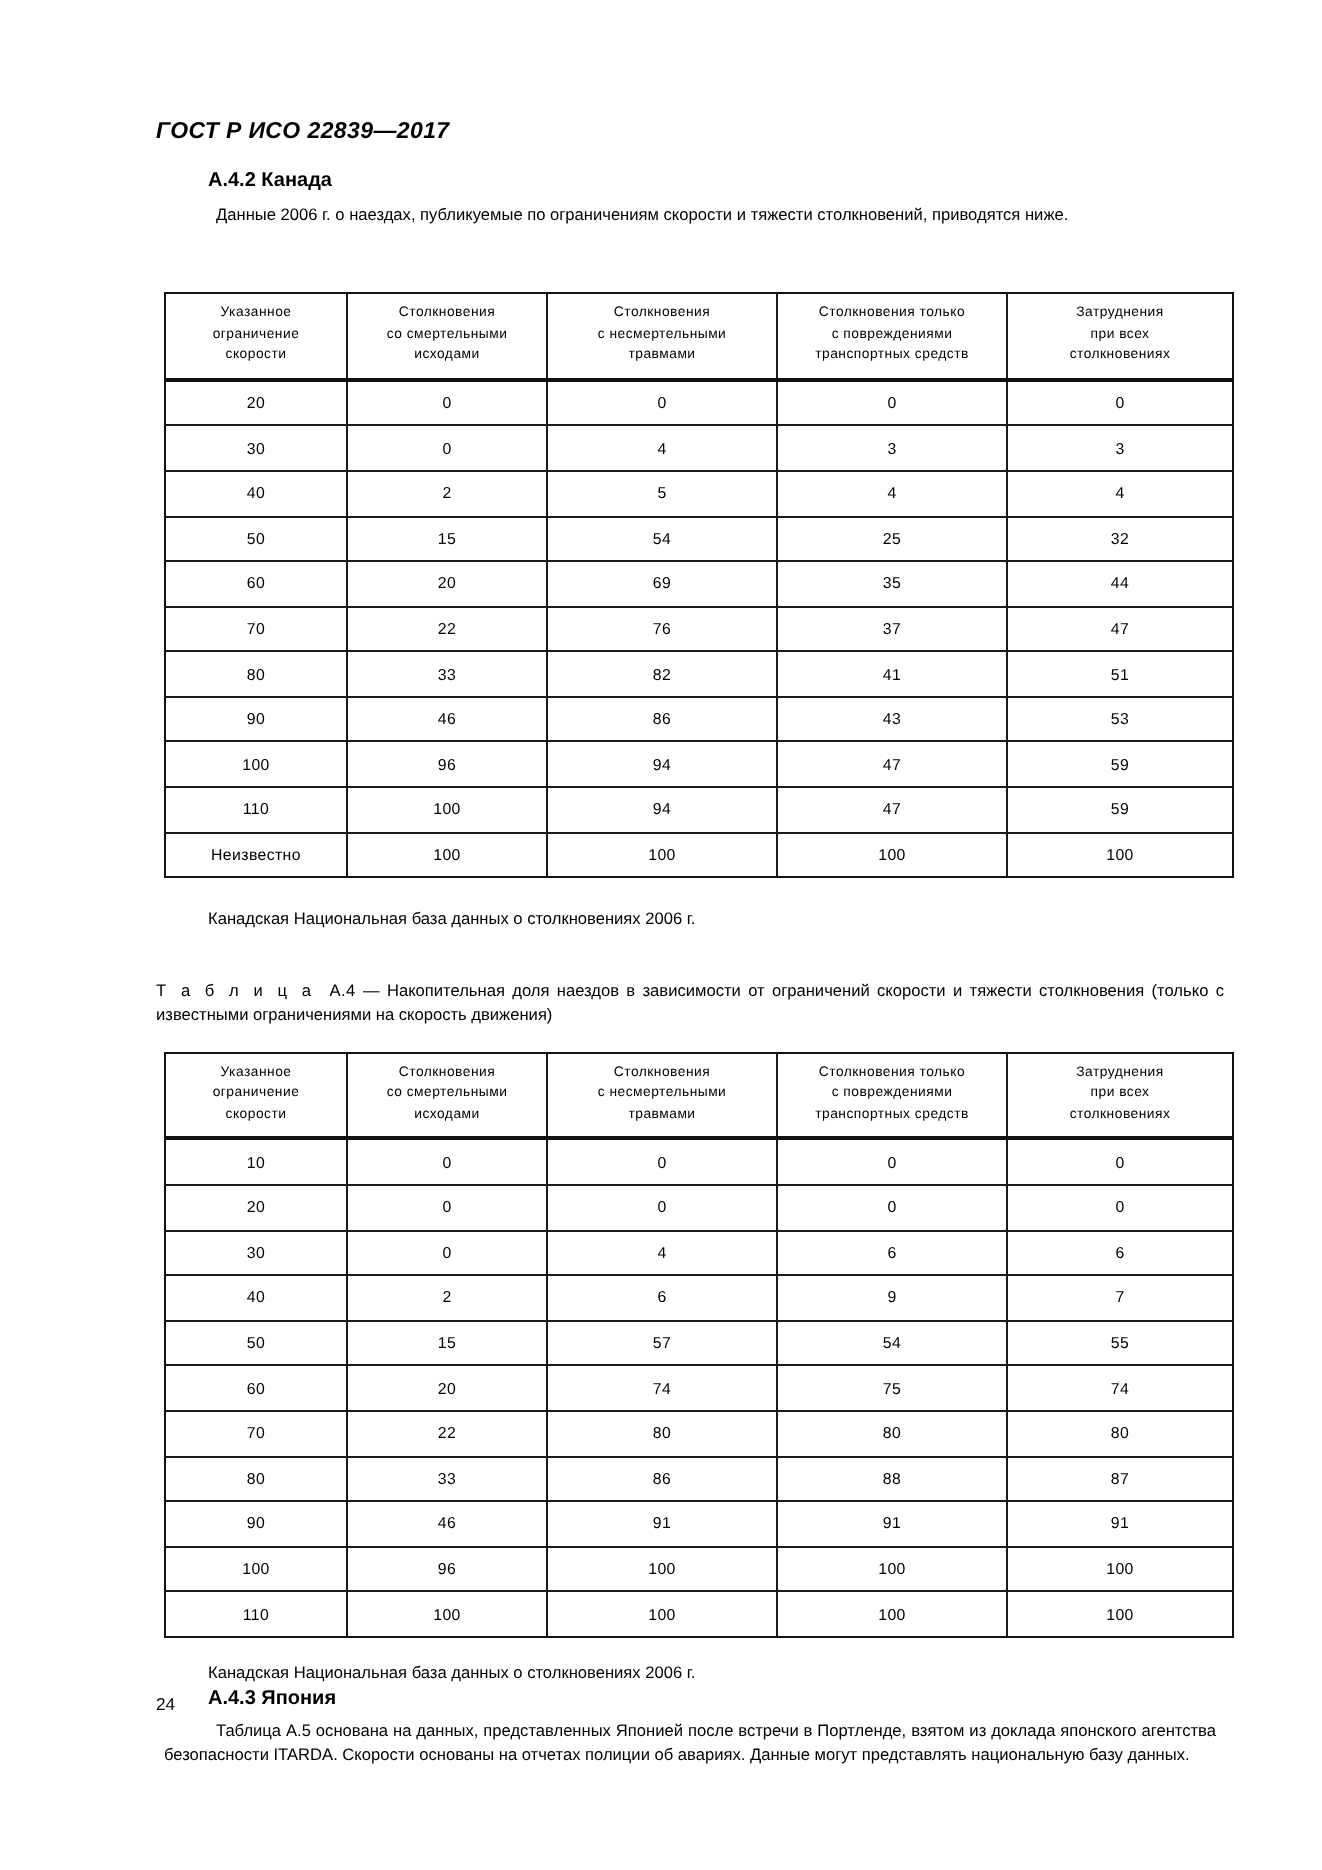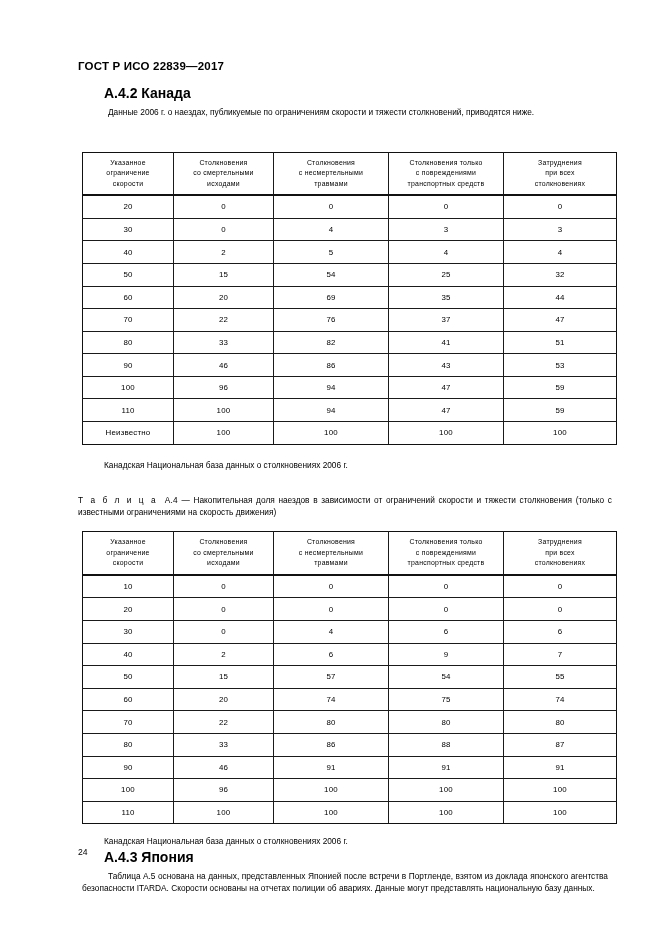--- a/index.html
+++ b/index.html
@@ -26,32 +26,33 @@
   }
 
   
   .running-head {
     position: absolute;
     left: 78px;
     top: 60px;
     font-size: 11.5px;
     font-weight: bold;
     letter-spacing: 0.2px;
+    font-style: italic;
   }
 
   
   .content {
     position: absolute;
     left: 78px;
     top: 84px;
     width: 534px;
   }
 
   .sec-head {
-    font-size: 14px;
+    font-size: 10px;
     font-weight: bold;
     margin: 0 0 1px 0;
     padding-left: 26px;
     line-height: 1.35;
   }
   .para {
     font-size: 8.3px;
     margin: 4px;
     line-height: 1.42;
     text-align: justify;

